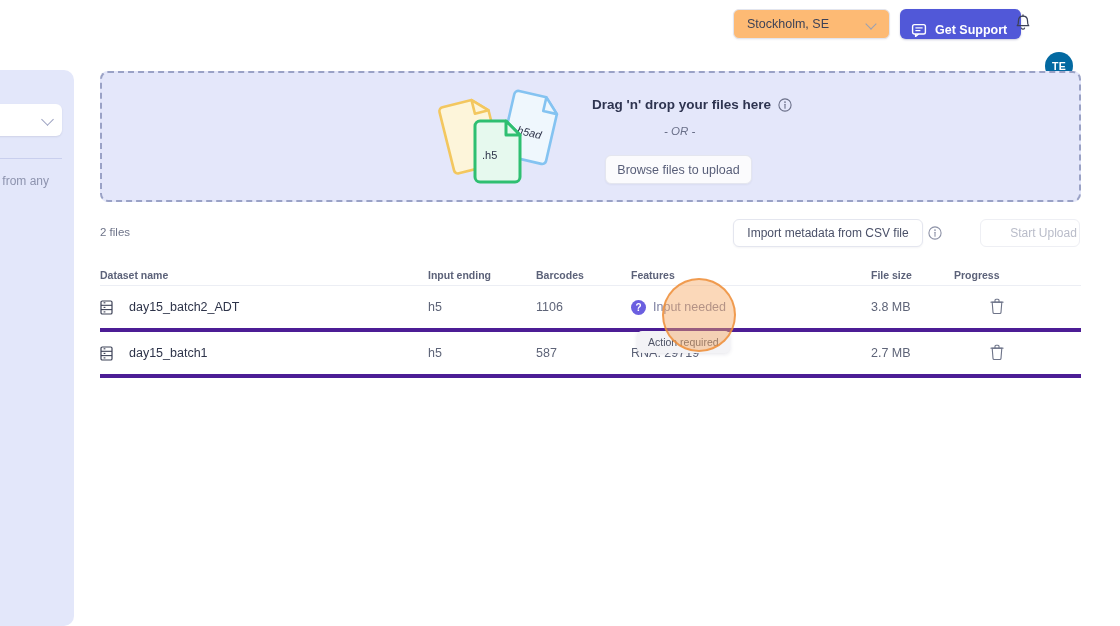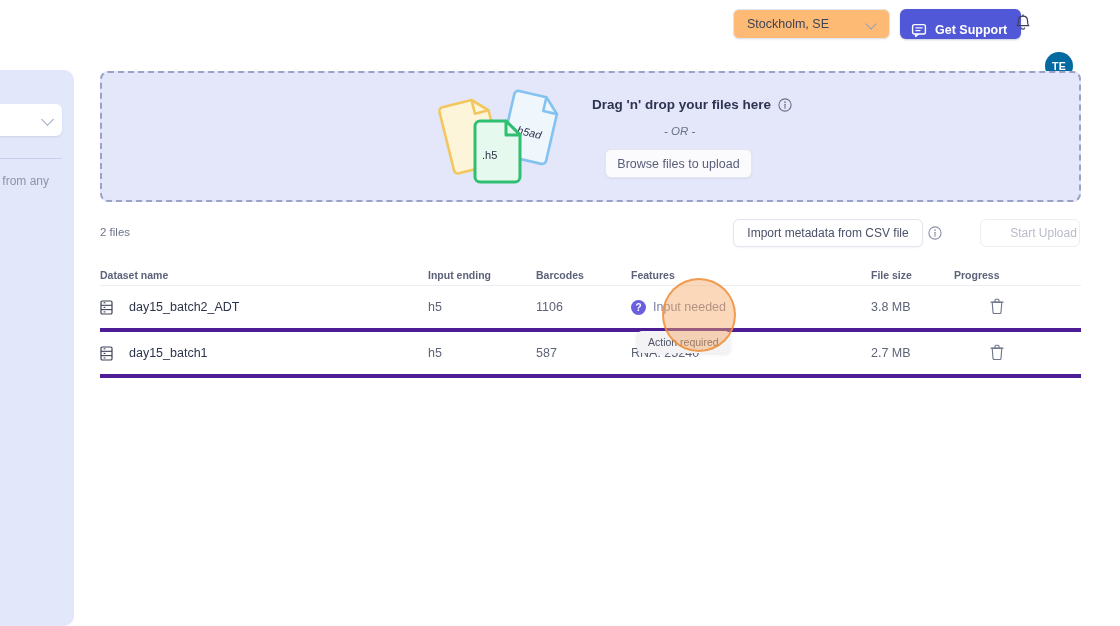--- a/index.html
+++ b/index.html
@@ -187,21 +187,21 @@
     white-space: nowrap;
   }
   #dz-or {
     margin-top: 13px;
     font-size: 11.5px;
     font-style: italic;
     color: #6a7089;
     padding-left: 72px;
   }
   #browse-button {
-    margin-top: 12px;
+    margin-top: 18px;
     margin-left: 13px;
     width: 147px;
     height: 29px;
     background: #fbfbfd;
     border: 1px solid #e4e6ef;
     border-radius: 6px;
     font-size: 12.5px;
     color: #585e78;
     display: flex;
     align-items: center;
@@ -496,21 +496,21 @@
           <line x1="1" y1="5.3" x2="12" y2="5.3" stroke="#3d4257" stroke-width="1.1"></line>
           <line x1="1" y1="9.6" x2="12" y2="9.6" stroke="#3d4257" stroke-width="1.1"></line>
           <line x1="3.6" y1="2.8" x2="5.4" y2="2.8" stroke="#3d4257" stroke-width="1.1"></line>
           <line x1="3.6" y1="7.4" x2="5.4" y2="7.4" stroke="#3d4257" stroke-width="1.1"></line>
           <line x1="3.6" y1="11.9" x2="5.4" y2="11.9" stroke="#3d4257" stroke-width="1.1"></line>
         </svg>
         <span class="name-text">day15_batch1</span>
       </div>
       <div class="cell c-ending">h5</div>
       <div class="cell c-barcodes">587</div>
-      <div class="cell c-features">RNA: 25240</div>
+      <div class="cell c-features">RNA: 29719</div>
       <div class="cell c-size">2.7 MB</div>
       <div class="cell c-progress">
         <svg class="trash-icon" viewBox="0 0 14 16">
           <path d="M2.2 4.2 h9.6 l-.8 10.2a1.2 1.2 0 0 1 -1.2 1.1 h-5.6a1.2 1.2 0 0 1 -1.2 -1.1 z" fill="none" stroke="#6e7489" stroke-width="1.1" stroke-linejoin="round"></path>
           <line x1="1" y1="4.2" x2="13" y2="4.2" stroke="#6e7489" stroke-width="1.2" stroke-linecap="round"></line>
           <path d="M5 4.2 v-2 a1 1 0 0 1 1 -1 h2 a1 1 0 0 1 1 1 v2" fill="none" stroke="#6e7489" stroke-width="1.1"></path>
         </svg>
       </div>
     </div>
   </div>

